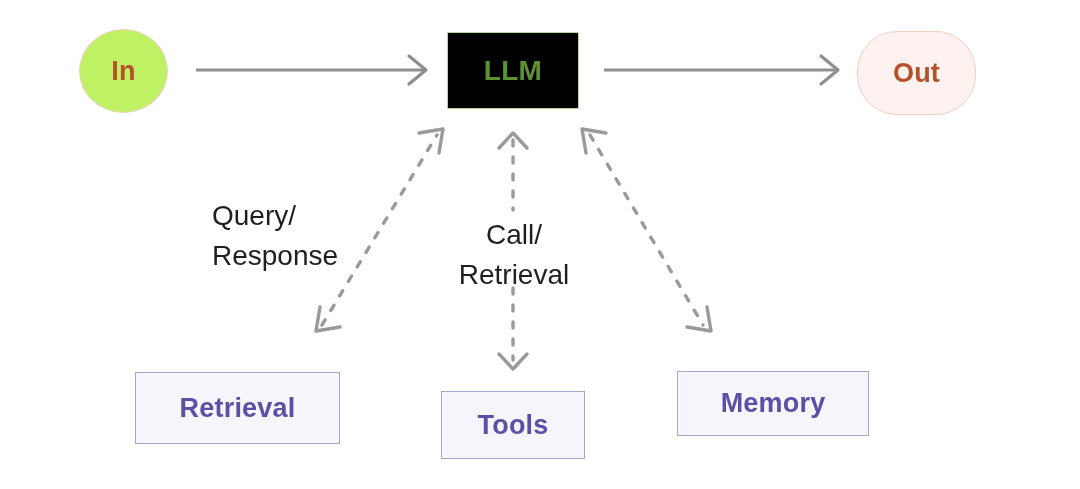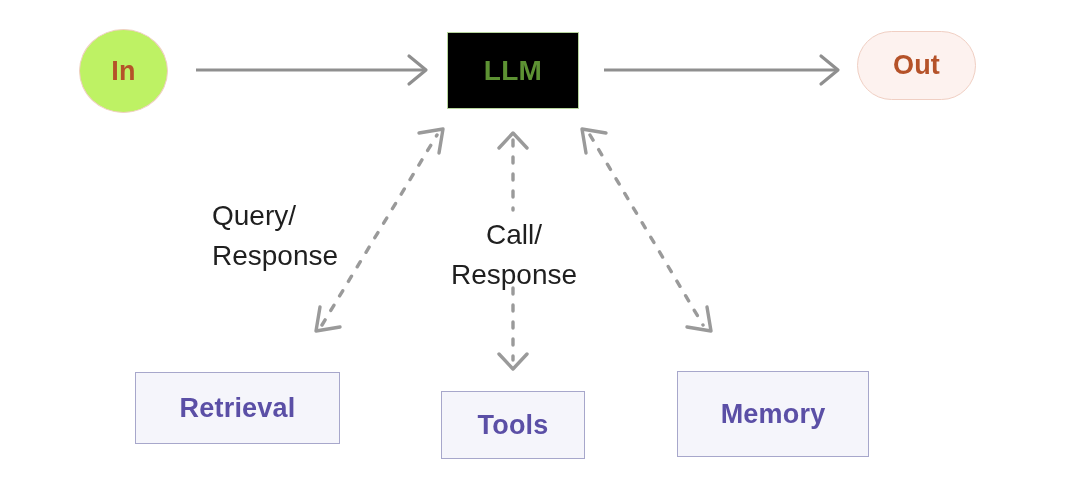--- a/index.html
+++ b/index.html
@@ -46,21 +46,21 @@
     border-radius: 50%;
     color: #b55229;
     font-size: 27px;
     font-weight: bold;
     letter-spacing: 0.2px;
   }
   .node-out {
     left: 857px;
     top: 31px;
     width: 119px;
-    height: 69px;
+    height: 84px;
     background: #fdf2ef;
     border: 1.6px solid #f0cfc3;
     border-radius: 40px;
     color: #b55229;
     font-size: 27px;
     font-weight: bold;
     letter-spacing: 0.2px;
   }
 
   
@@ -95,21 +95,21 @@
   .node-tools {
     left: 441px;
     top: 391px;
     width: 144px;
     height: 68px;
   }
   .node-memory {
     left: 677px;
     top: 371px;
     width: 192px;
-    height: 86px;
+    height: 65px;
   }
 
   
   .edge-label {
     position: absolute;
     color: #1f1f1f;
     font-size: 28px;
     line-height: 1.42;
     white-space: pre-line;
   }
@@ -194,16 +194,16 @@
   </div>
 
   <div class="node node-box node-memory">
     <span>Memory</span>
   </div>
 
   <div class="edge-label label-query">Query/
 Response</div>
 
   <div class="edge-label label-call">Call/
-Response</div>
+Retrieval</div>
 
 
 </div>
 
 </body></html>

